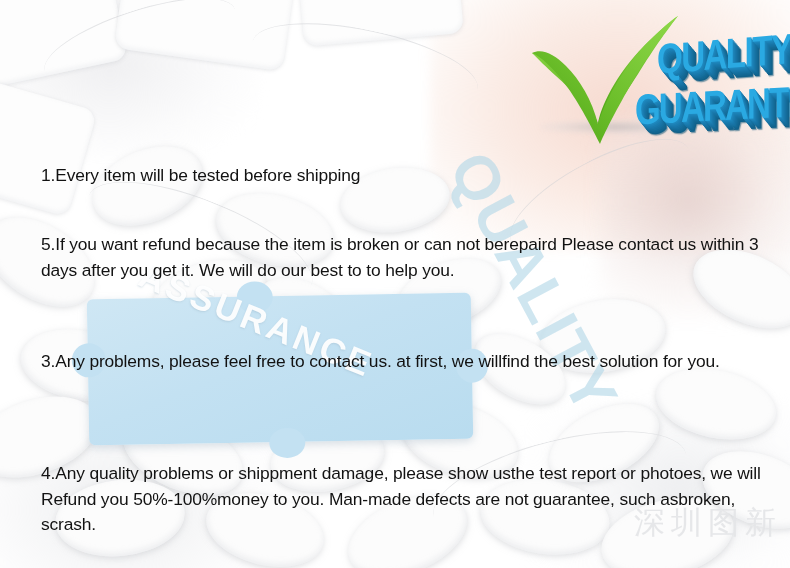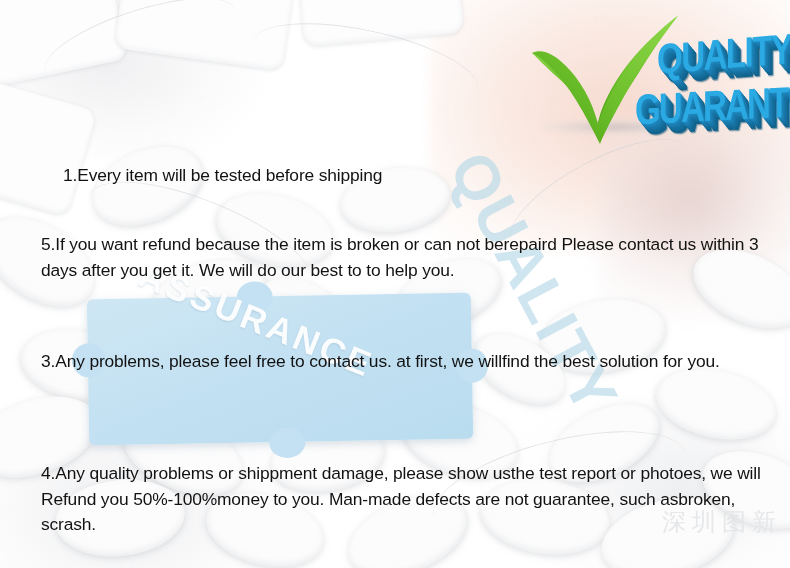--- a/index.html
+++ b/index.html
@@ -107,23 +107,23 @@
     font-weight:700;font-size:62px;letter-spacing:2px;
     color:rgba(178,214,231,.62);
     transform:rotate(62deg);
     transform-origin:left top;
     white-space:nowrap;
   }
 
   
   .cjk-wm{
     position:absolute;
-    right:8px;bottom:30px;
+    right:8px;bottom:24px;
     font-family:"DejaVu Sans",sans-serif;
-    font-size:24px;letter-spacing:6px;
+    font-size:31px;letter-spacing:6px;
     color:rgba(228,229,231,.92);
     white-space:nowrap;
   }
 
   
   .heading{
     position:absolute;
     left:41px;top:26px;width:540px;
     font-family:"Liberation Sans",sans-serif;
     font-weight:700;
@@ -174,21 +174,21 @@
 
   
   .body-wrap{position:absolute;left:41px;top:163px;width:726px;}
   .para{
     font-family:"Liberation Sans",sans-serif;
     font-size:17.4px;
     line-height:25.5px;
     color:#121212;
     letter-spacing:-.15px;
   }
-  .p1{position:absolute;left:0;top:0;white-space:nowrap;margin-left:22px;}
+  .p1{position:absolute;left:0;top:0;white-space:nowrap;}
   .p2{position:absolute;left:0;top:69px;width:722px;}
   .p3{position:absolute;left:0;top:186px;width:726px;}
   .p4{position:absolute;left:0;top:298px;width:726px;}
 </style>
 </head>
 <body>
 
 <div id="page">
 
   <div class="bg-layer">

